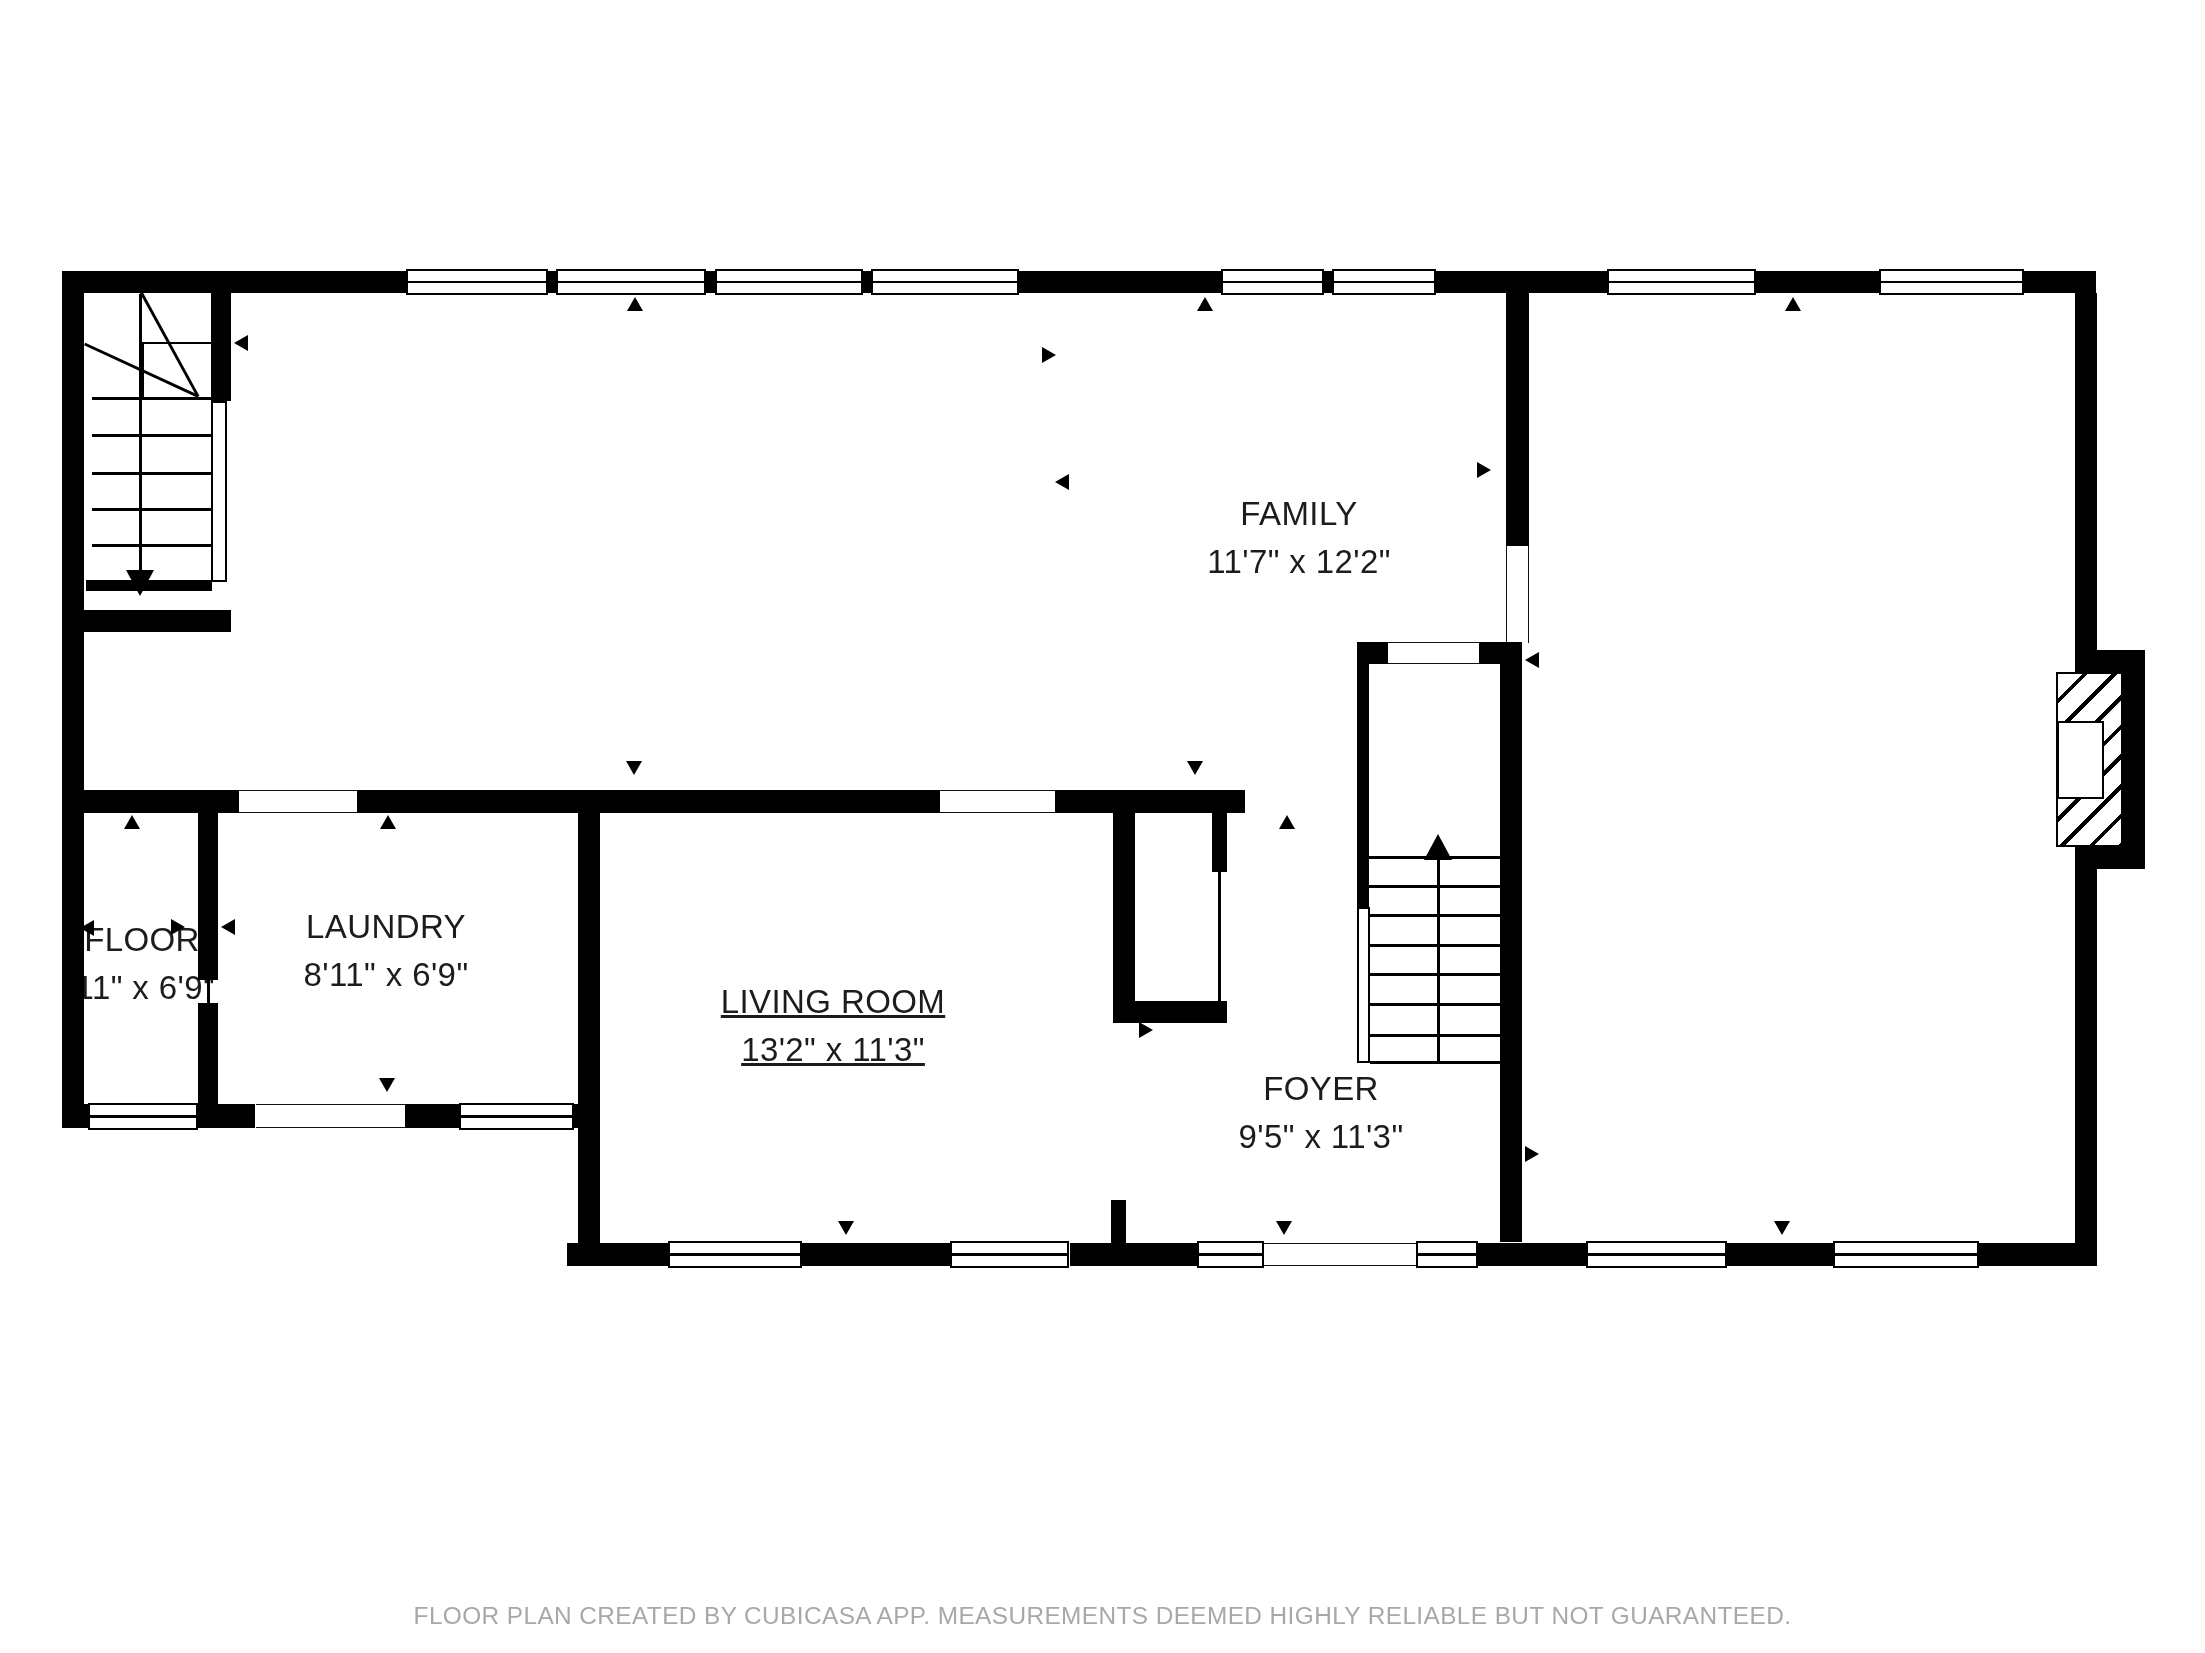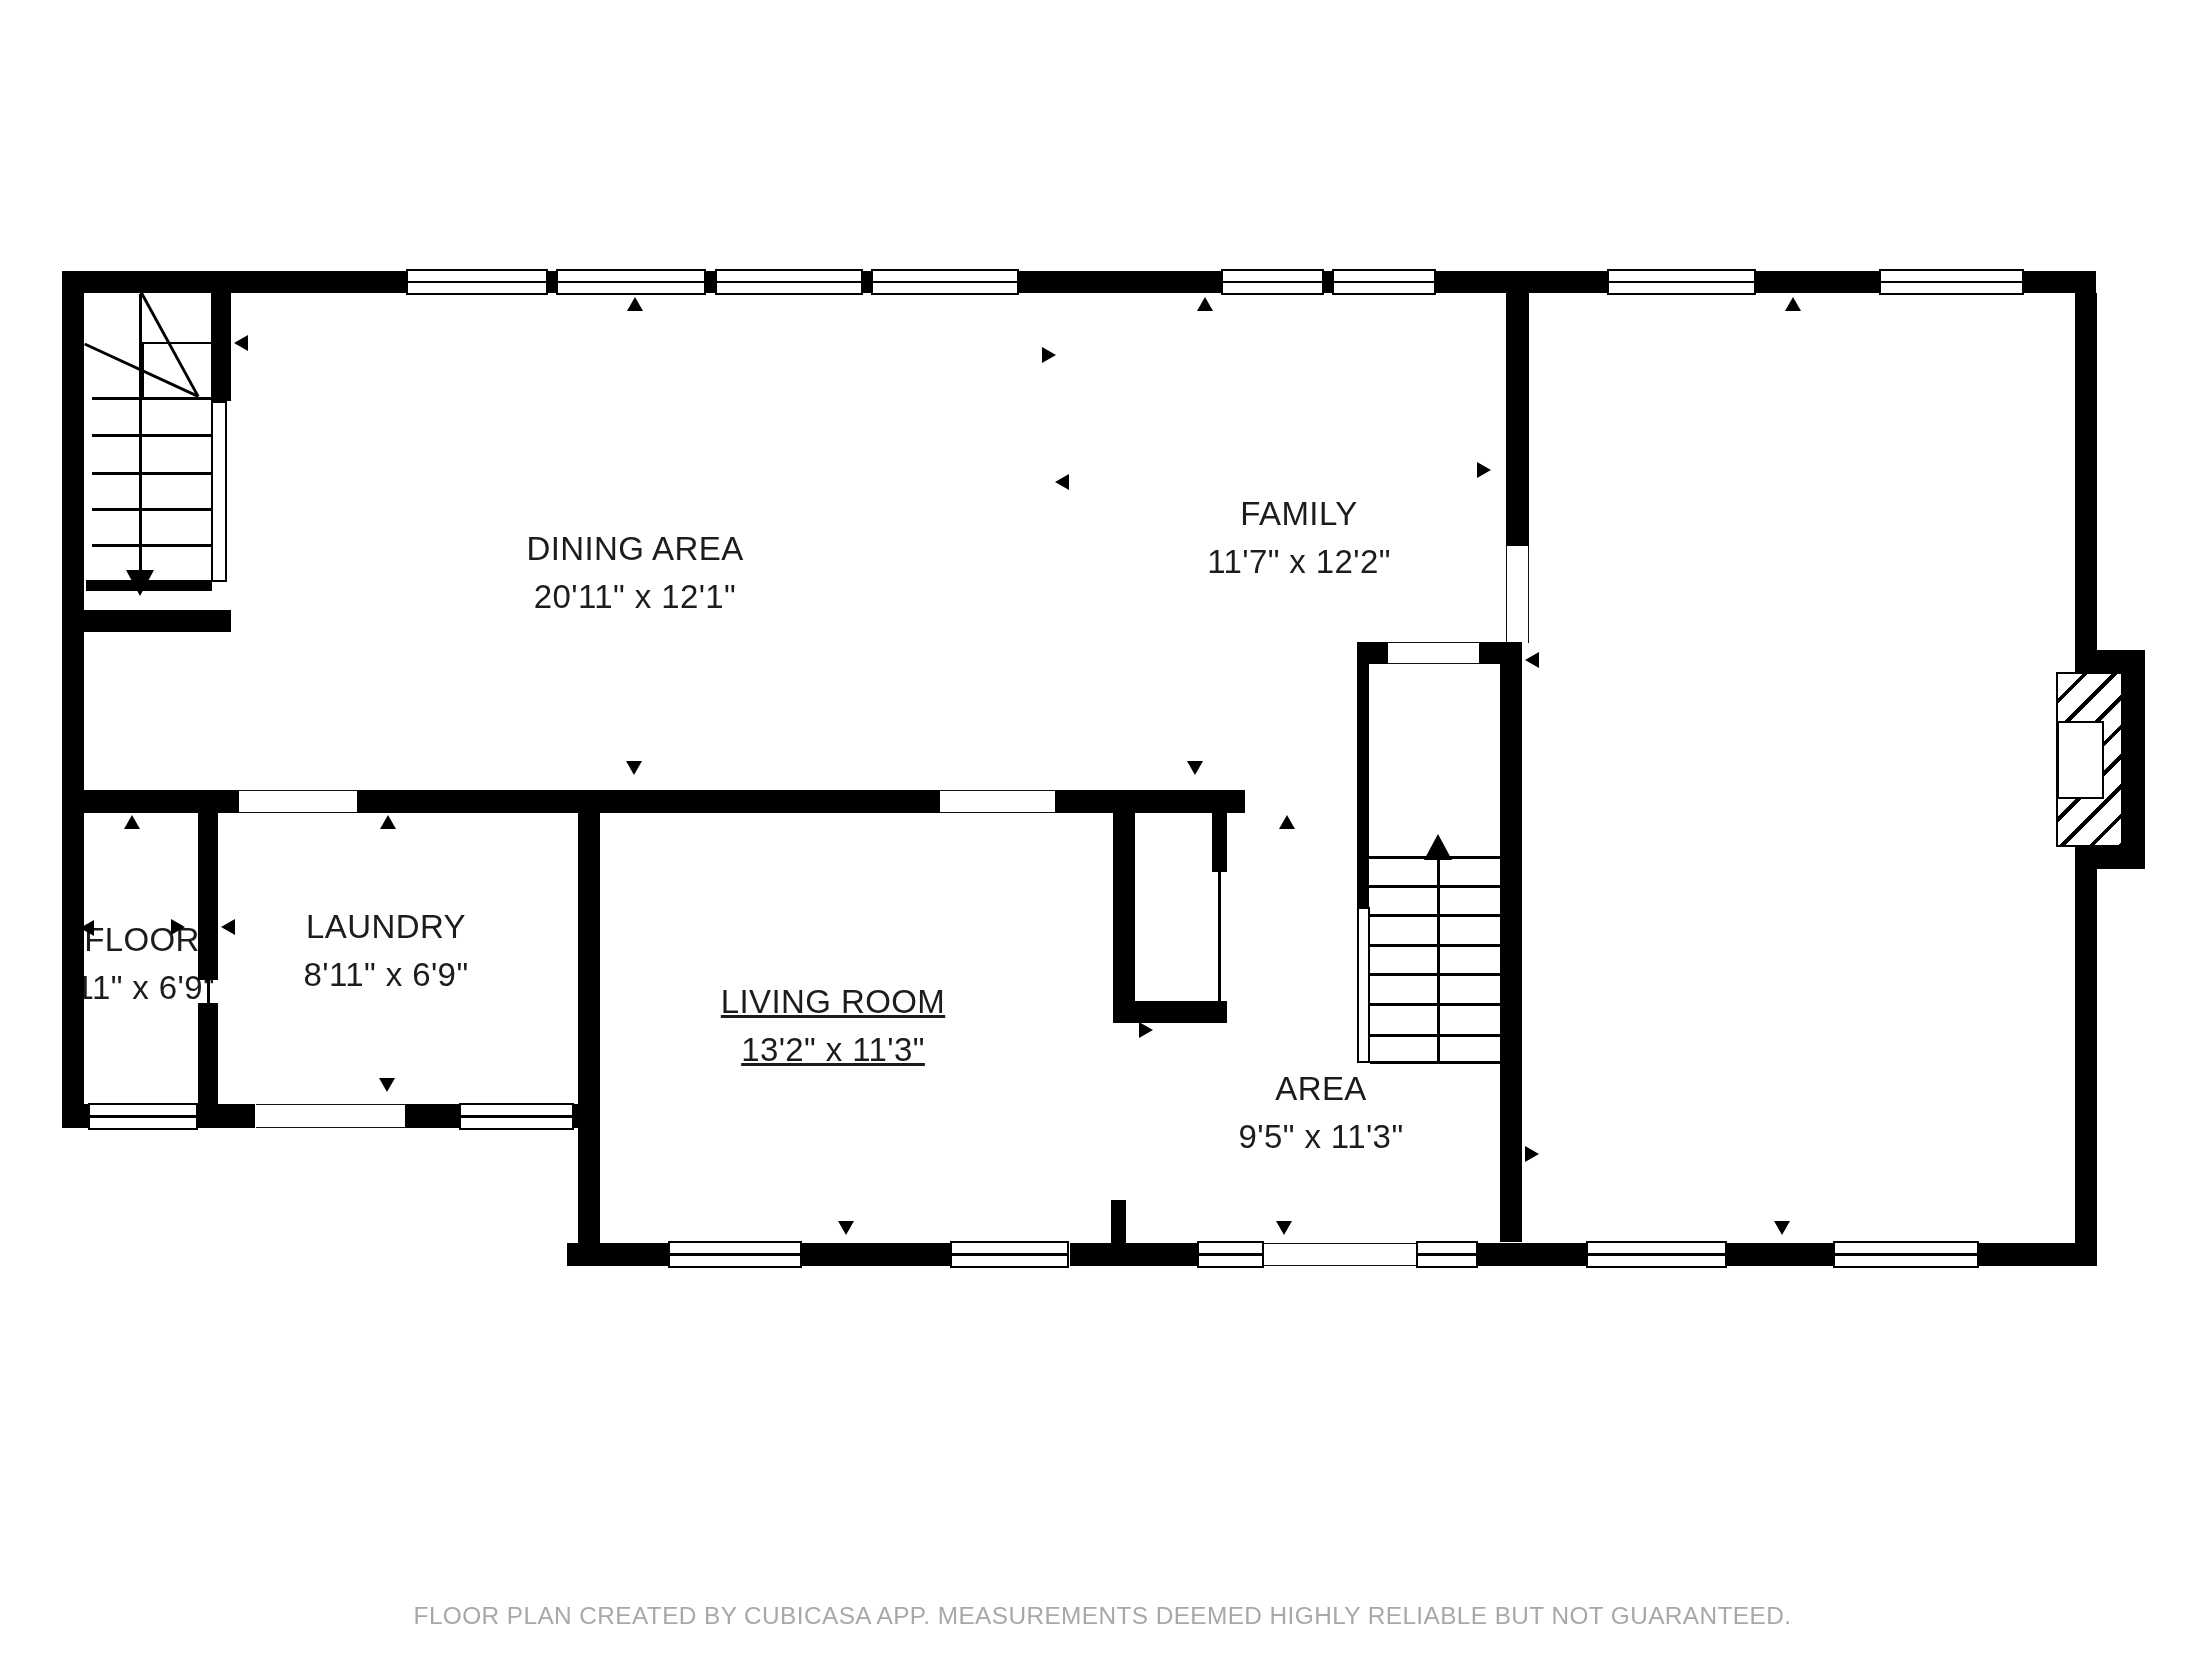--- a/index.html
+++ b/index.html
@@ -43,34 +43,30 @@
   #logo .bar.m{height:24.4px;background:#8a8a8a;}
   #logo .bar.l{height:34px;background:#565656;}
   #logo .bar.s{height:45px;background:#333333;}
   svg.lines{position:absolute;overflow:visible;}
 </style>
 </head>
 <body>
 
 <div id="plan">
 
-  <div class="room-label" style="left:635px;top:525px;">
-    <span class="nm">DINING AREA</span>
-    <span class="dm">20'11" x 12'1"</span>
-  </div>
   <div class="room-label" style="left:1299px;top:490px;">
     <span class="nm">FAMILY</span>
     <span class="dm">11'7" x 12'2"</span>
   </div>
   <div class="room-label" style="left:833px;top:978px;text-decoration:underline;">
     <span class="nm">LIVING ROOM</span>
     <span class="dm">13'2" x 11'3"</span>
   </div>
   <div class="room-label" style="left:1321px;top:1065px;">
-    <span class="nm">AREA</span>
+    <span class="nm">FOYER</span>
     <span class="dm">9'5" x 11'3"</span>
   </div>
   <div class="room-label" style="left:142px;top:916px;">
     <span class="nm">FLOOR</span>
     <span class="dm">'11" x 6'9"</span>
   </div>
   <div class="room-label" style="left:386px;top:903px;">
     <span class="nm">LAUNDRY</span>
     <span class="dm">8'11" x 6'9"</span>
   </div>

